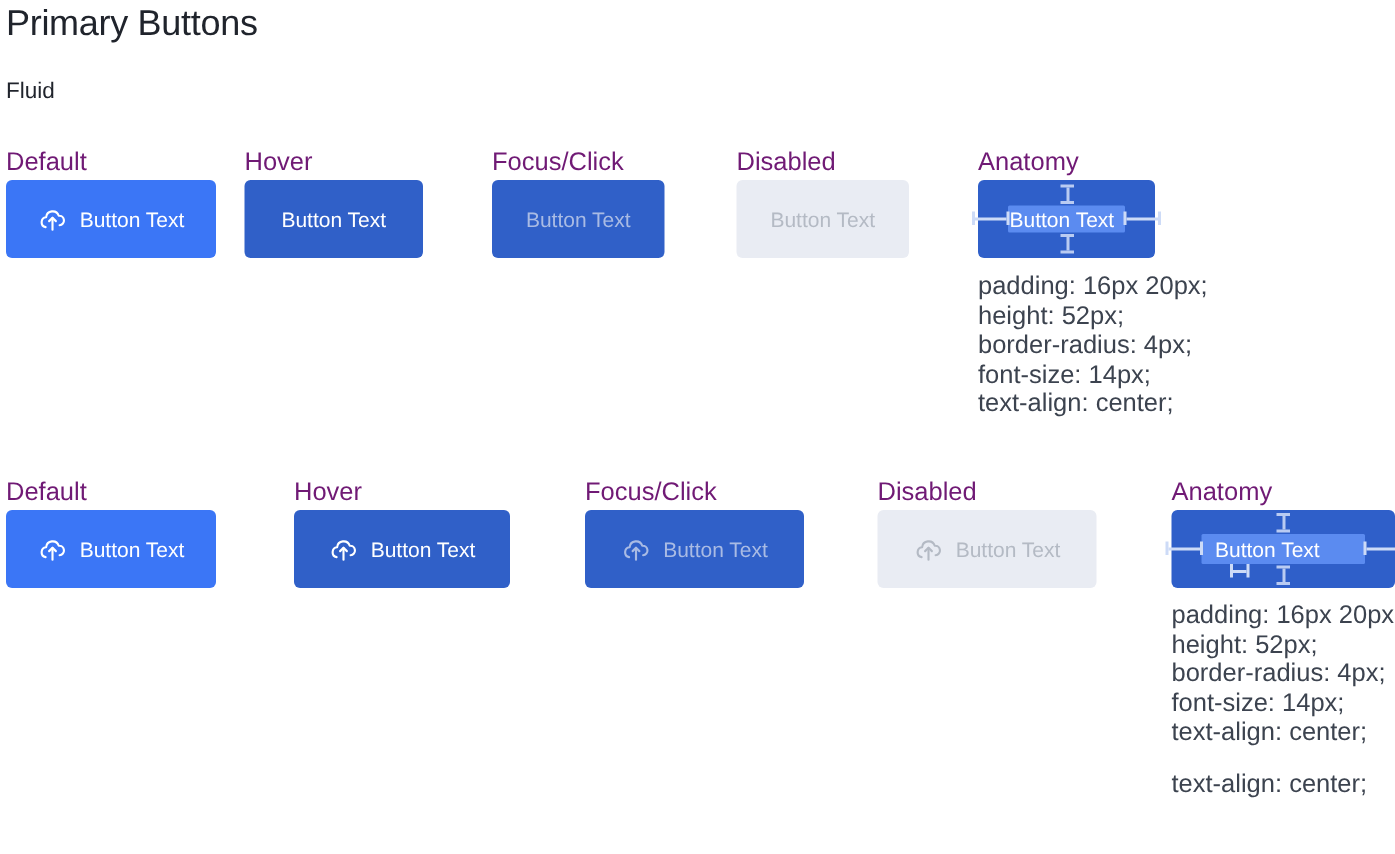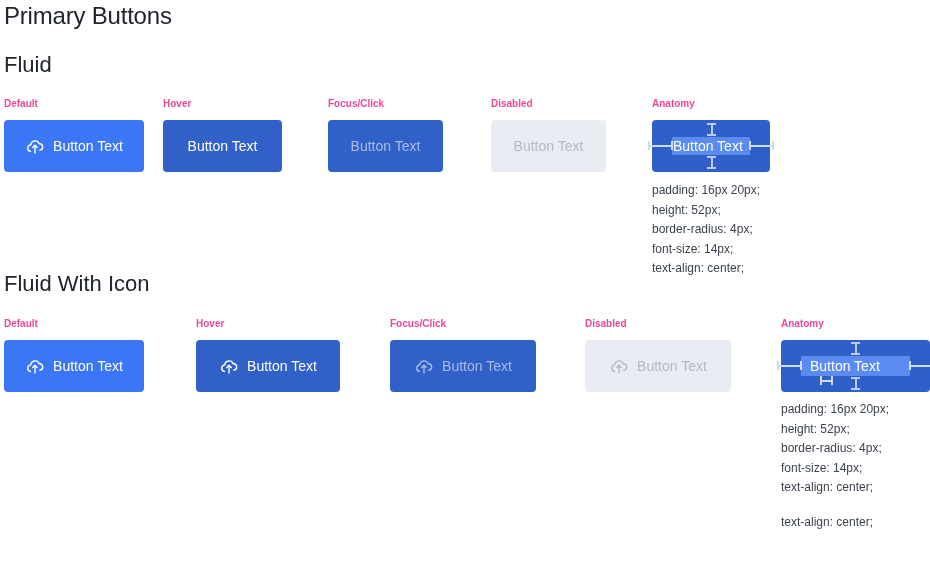--- a/index.html
+++ b/index.html
@@ -20,33 +20,33 @@
     position: absolute;
     left: 4px; top: 2px;
     font-size: 24px;
     font-weight: 400;
     letter-spacing: -0.2px;
     color: #20242c;
   }
   .section-title {
     position: absolute;
     left: 4px;
-    font-size: 22px;
+    font-size: 15px;
     font-weight: 400;
     color: #20242c;
   }
   .section-title.s1 { top: 52px; }
   .section-title.s2 { top: 271px; }
 
   
   .state-label {
     position: absolute;
-    font-size: 10px;
-    color: #ec4899;
-    font-weight: 700;
+    font-size: 17px;
+    color: #701a75;
+    font-weight: 400;
     white-space: nowrap;
   }
 
   
   .btn {
     position: absolute;
     height: 52px;
     border-radius: 4px;
     display: flex;
     align-items: center;
@@ -128,21 +128,21 @@
   .hmeas .cap.r { right: 0; }
 
   
   .spec {
     position: absolute;
     font-size: 13.5px;
     line-height: 19.5px;
     color: #3c434f;
     white-space: nowrap;
   }
-  .spec div { font-size: 12px; }
+  .spec div { font-size: 17px; }
 </style>
 </head>
 <body>
 
 <div class="page">
 
   <div class="page-title">Primary Buttons</div>
 
   <div class="section-title s1">Fluid</div>
 
@@ -202,21 +202,20 @@
   </div>
 
   <div class="spec" style="left:652px; top:181px;">
     <div>padding: 16px 20px;</div>
     <div>height: 52px;</div>
     <div>border-radius: 4px;</div>
     <div>font-size: 14px;</div>
     <div>text-align: center;</div>
   </div>
 
-  <div class="section-title s2">Fluid With Icon</div>
 
   <div class="state-label" style="left:4px; top:318px;">Default</div>
   <div class="state-label" style="left:196px; top:318px;">Hover</div>
   <div class="state-label" style="left:390px; top:318px;">Focus/Click</div>
   <div class="state-label" style="left:585px; top:318px;">Disabled</div>
   <div class="state-label" style="left:781px; top:318px;">Anatomy</div>
 
   <div class="btn btn-default" style="left:4px; top:340px; width:140px;">
     <span class="ico">
       <svg viewBox="0 0 24 24" fill="none" stroke="#ffffff" stroke-width="1.7" stroke-linecap="round" stroke-linejoin="round">

